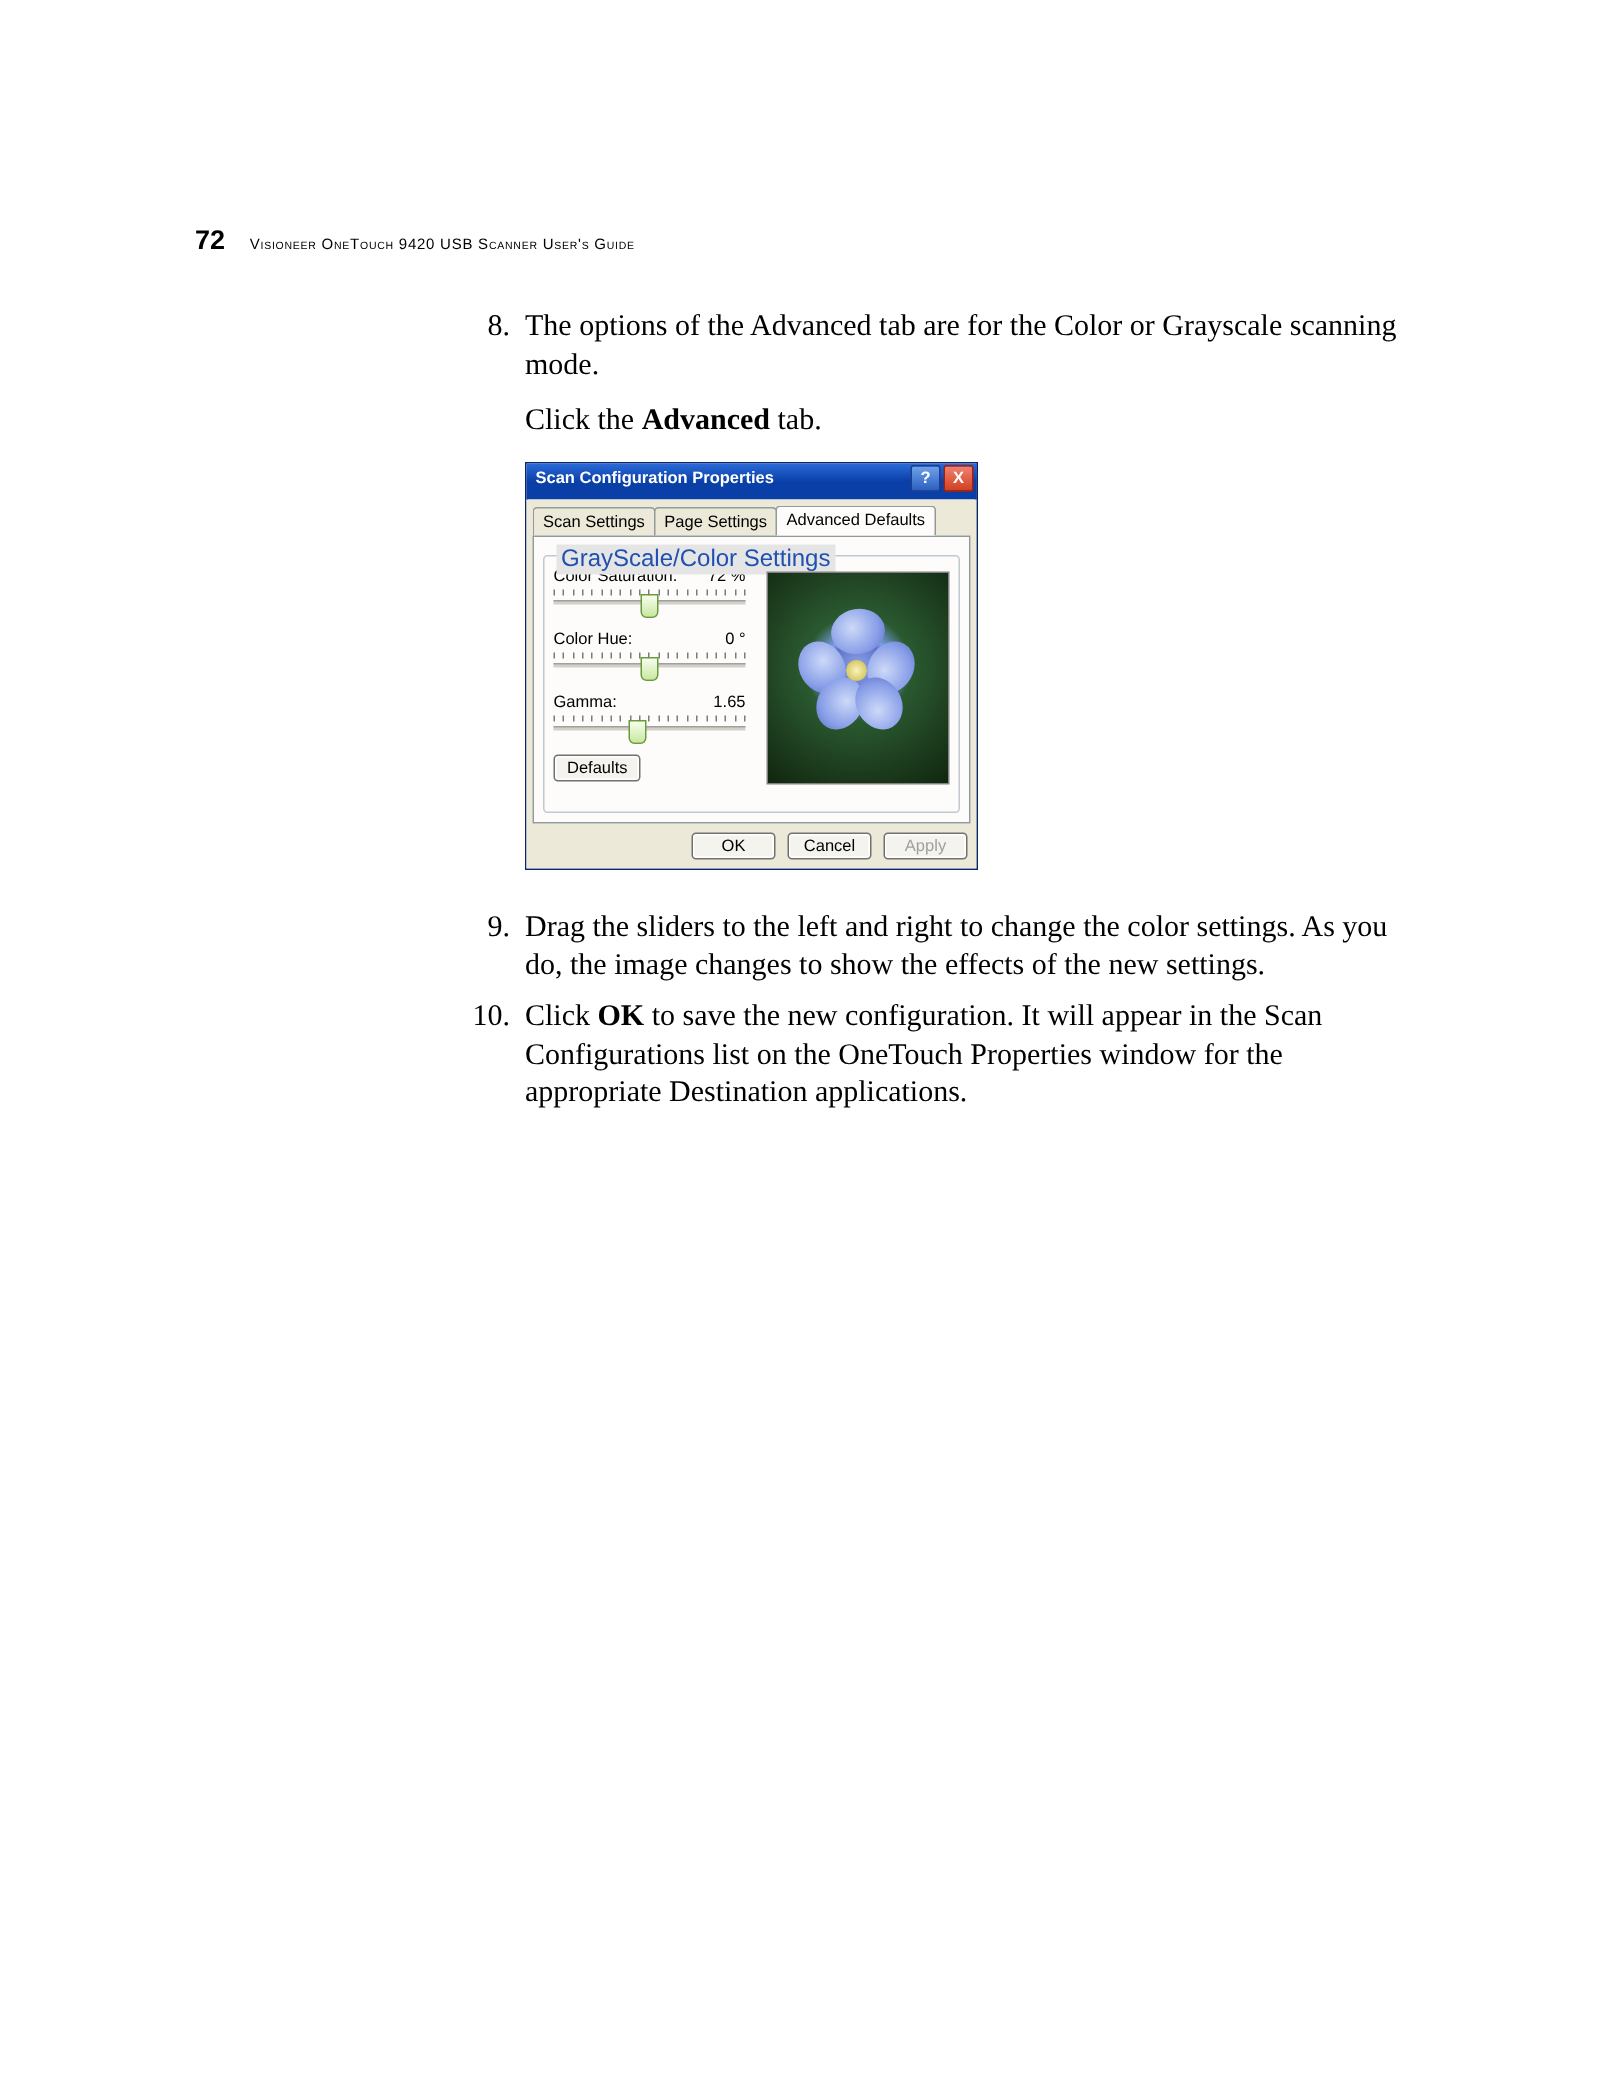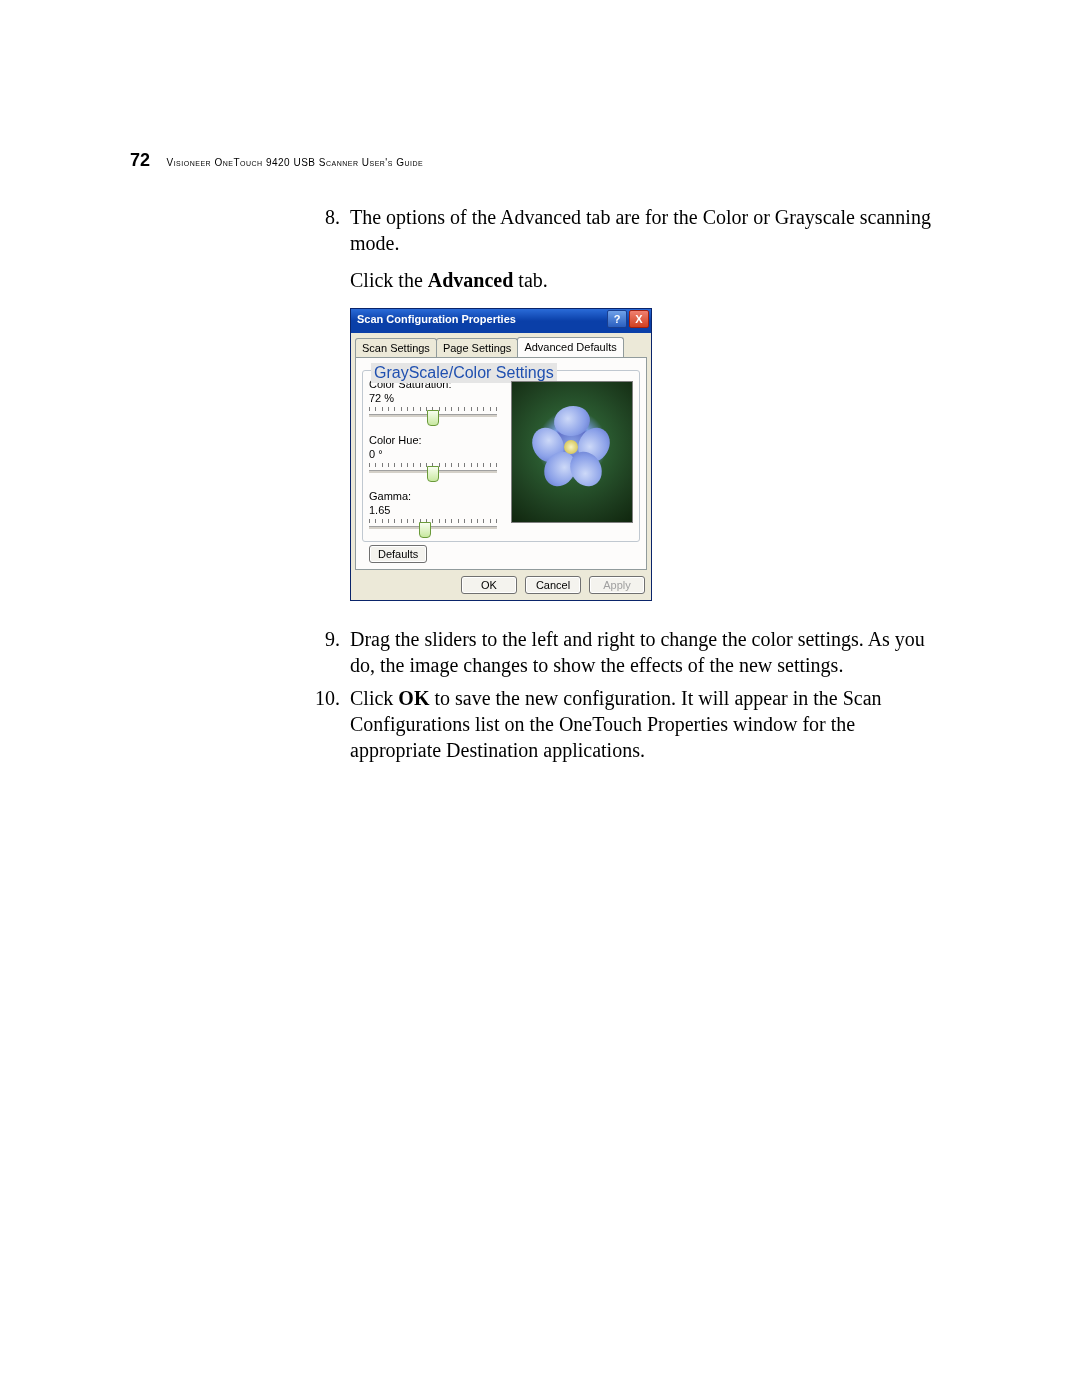--- a/index.html
+++ b/index.html
@@ -154,21 +154,20 @@
   }
   .slider-row {
     margin-bottom: 10px;
   }
   .slider-labelrow {
     display: flex;
     justify-content: space-between;
     font-size: 11px;
     color: #000;
     margin-bottom: 2px;
-    flex-direction: column;
   }
   .slider-track {
     position: relative;
     height: 16px;
     margin-top: 2px;
   }
   .ticks {
     position: absolute;
     top: 0; left: 0; right: 0; height: 6px;
     display: flex;

